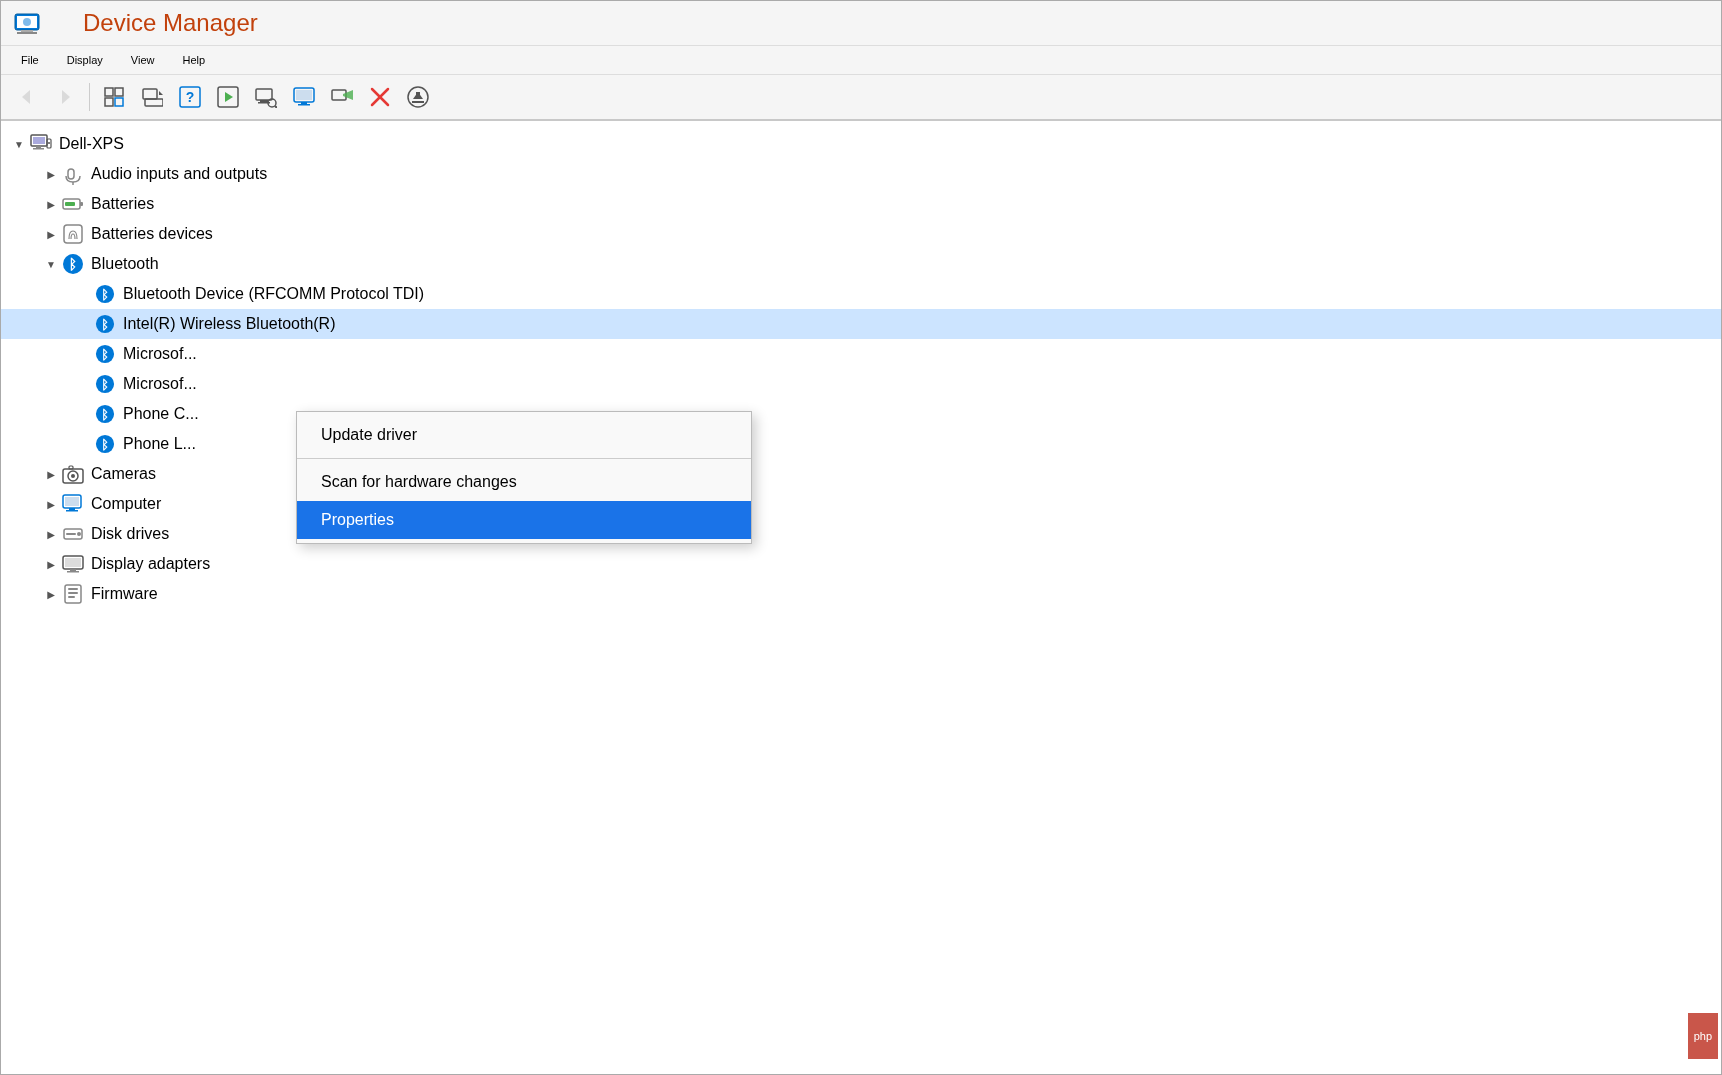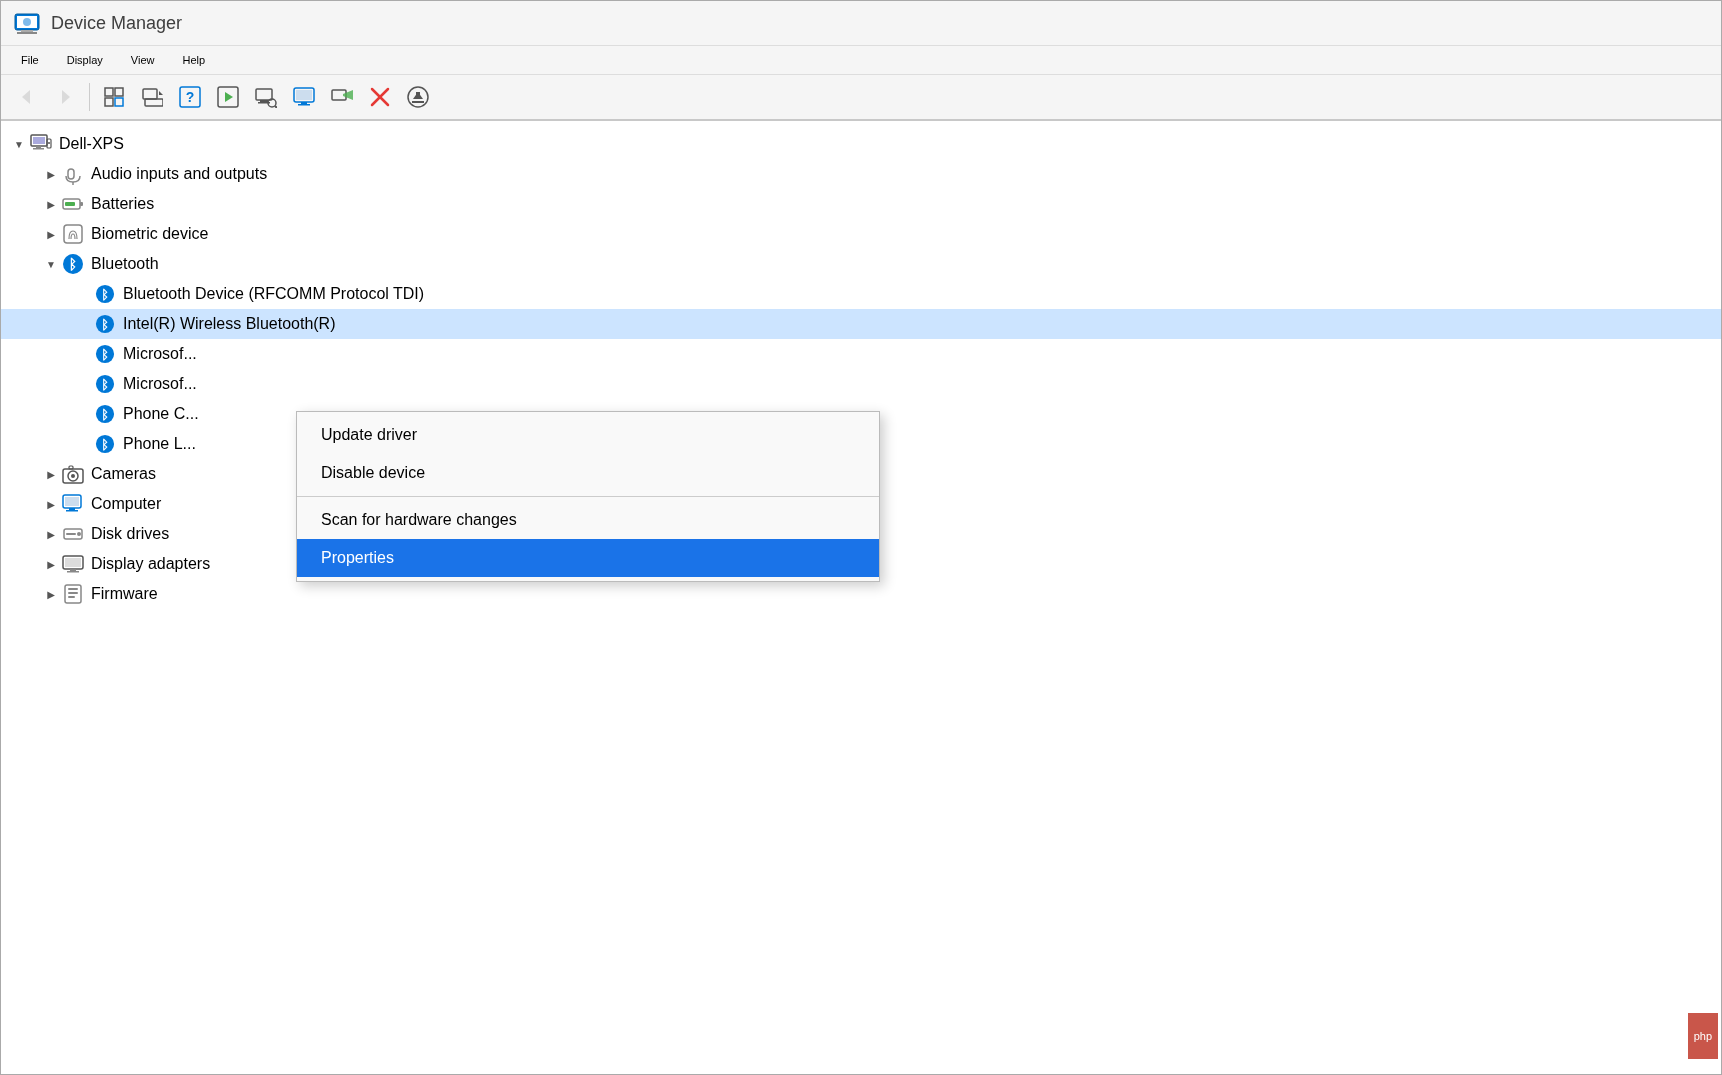--- a/index.html
+++ b/index.html
@@ -29,23 +29,24 @@
       gap: 10px;
     }
     .title-bar-icon {
       width: 28px;
       height: 28px;
       display: flex;
       align-items: center;
       justify-content: center;
     }
     .title-bar-text {
-      font-size: 18px;
+      font-size: 24px;
       font-weight: 400;
-      color: #404040;
+      color: #c2410c;
+      margin-left: 32px;
     }
     .menu-bar {
       display: flex;
       align-items: center;
       padding: 4px 8px;
       background: #f5f5f5;
       border-bottom: 1px solid #ddd;
       gap: 4px;
     }
     .menu-item {
@@ -137,21 +138,21 @@
     
     .indent-0 { padding-left: 8px; }
     .indent-1 { padding-left: 40px; }
     .indent-2 { padding-left: 72px; }
 
     
     .context-menu {
       position: absolute;
       top: 290px;
       left: 295px;
-      width: 584px;
+      width: 456px;
       background: #f9f9f9;
       border: 1px solid #bbb;
       box-shadow: 4px 4px 12px rgba(0,0,0,0.2);
       z-index: 100;
       padding: 4px 0;
     }
     .context-menu-item {
       padding: 10px 24px;
       font-size: 16px;
       cursor: pointer;
@@ -337,21 +338,21 @@
 
       <div class="tree-item indent-1">
         <span class="chevron">▶</span>
         <span class="tree-icon">
           <svg width="22" height="22" viewBox="0 0 22 22">
             <rect x="2" y="2" width="18" height="18" rx="3" fill="none" stroke="#888" stroke-width="1.5"></rect>
             <path d="M7 16 Q7 8 11 8 Q15 8 15 16" fill="none" stroke="#888" stroke-width="1.2"></path>
             <path d="M9 16 Q9 11 11 11 Q13 11 13 16" fill="none" stroke="#888" stroke-width="1.2"></path>
           </svg>
         </span>
-        <span class="tree-label">Biometric device</span>
+        <span class="tree-label">Batteries devices</span>
       </div>
 
       <div class="tree-item indent-1">
         <span class="chevron">▼</span>
         <span class="tree-icon">
           <svg width="22" height="22" viewBox="0 0 22 22">
             <circle cx="11" cy="11" r="10" fill="#0078d7"></circle>
             <text x="11" y="16" text-anchor="middle" font-size="14" font-weight="bold" fill="white">ᛒ</text>
           </svg>
         </span>
@@ -485,21 +486,20 @@
             <rect x="6" y="13" width="7" height="2" rx="1" fill="#888"></rect>
           </svg>
         </span>
         <span class="tree-label">Firmware</span>
       </div>
 
     </div>
 
     <div class="context-menu">
       <div class="context-menu-item">Update driver</div>
-      <div class="context-menu-item">Disable device</div>
       <div class="context-menu-separator"></div>
       <div class="context-menu-item">Scan for hardware changes</div>
       <div class="context-menu-item active">Properties</div>
     </div>
 
   </div>
 </div>
 
 <div class="watermark">php</div>
 

